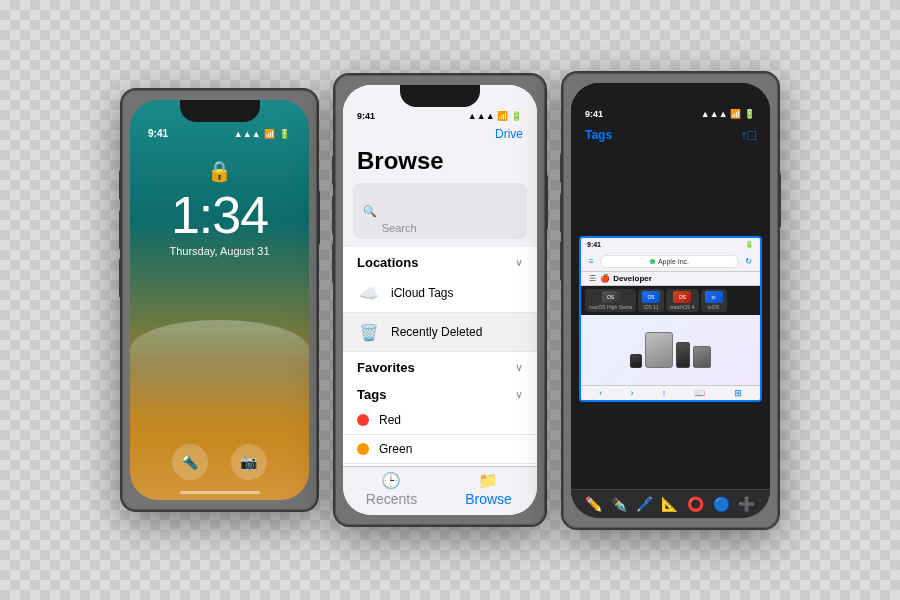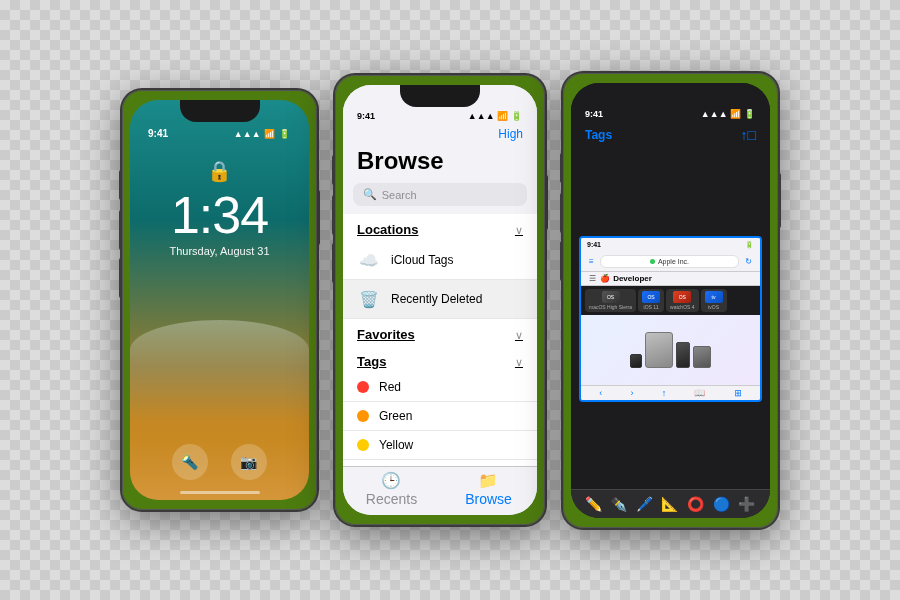--- a/index.html
+++ b/index.html
@@ -11,22 +11,22 @@
       align-items: center;
       justify-content: center;
       gap: 18px;
       font-family: -apple-system, 'SF Pro Display', 'Helvetica Neue', Arial, sans-serif;
       overflow: hidden;
     }
 
     
     .phone {
       position: relative;
-      border-radius: 20px;
-      background: #4d7c0f;
+      border-radius: 14px;
+      background: #737373;
       box-shadow: 0 0 0 2px #3a3a3a, 0 10px 40px rgba(0,0,0,0.5), inset 0 0 0 1px #555;
     }
 
     
     .phone-1 {
       width: 195px;
       height: 420px;
     }
     
     .phone-2 {
@@ -237,22 +237,21 @@
     }
     .files-content {
       flex: 1;
       background: white;
       overflow: hidden;
     }
     .files-section-header {
       padding: 8px 14px 4px;
       display: flex;
       justify-content: space-between;
-      align-items: flex-end;
-      text-decoration: underline;
+      align-items: center;
     }
     .files-section-title {
       font-size: 13px;
       font-weight: 700;
       color: #000;
     }
     .files-chevron {
       color: #8e8e93;
       font-size: 11px;
     }
@@ -566,26 +565,26 @@
       <div class="notch"></div>
       <div class="files-status-bar">
         <span>9:41</span>
         <div class="files-status-icons">
           <span>▲▲▲</span>
           <span>📶</span>
           <span>🔋</span>
         </div>
       </div>
       <div class="files-nav">
-        <span class="files-edit-btn">High</span>
+        <span class="files-edit-btn">Drive</span>
       </div>
       <div class="files-title">Browse</div>
       <div class="files-search">
         <span>🔍</span>
-        <span style="color:#8e8e93; font-size:11px;">Search</span>
+        <span style="color:#8e8e93; font-size:11px;margin-top:34px;">Search</span>
       </div>
 
       <div class="files-content">
 
         <div class="files-section-header">
           <span class="files-section-title">Locations</span>
           <span class="files-chevron">∨</span>
         </div>
         <div class="files-item">
           <div class="files-item-icon">☁️</div>

